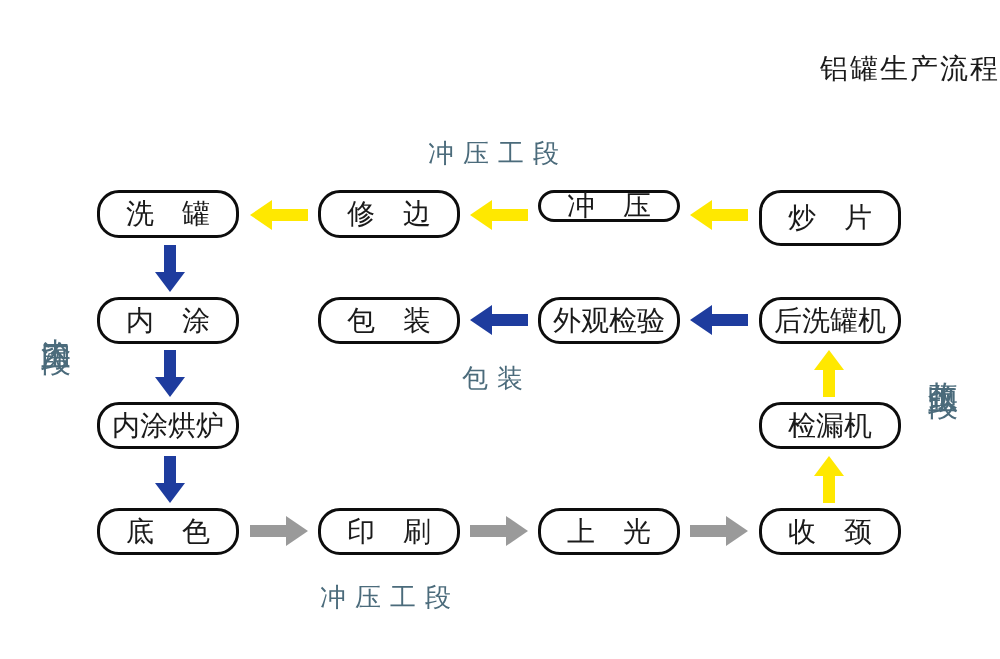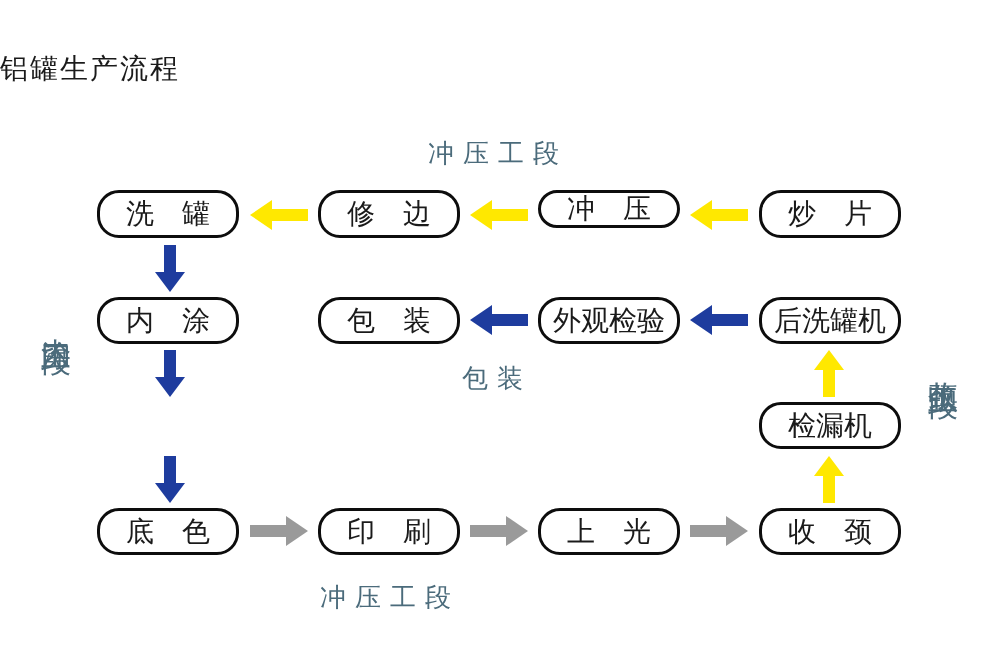--- a/index.html
+++ b/index.html
@@ -2,21 +2,21 @@
 <html style="--arrow-yellow: #FFE800; --arrow-blue: #1E3C9E; --arrow-gray: #9A9A9A; --section-label: #4B6B7B; --box-border: #0D0D0D; --title-text: #1A1A1A; --background: #FFFFFF;"><head>
 <meta charset="utf-8">
 <style>
   html,body{margin:0;padding:0;background:#fff;}
   .stage{
     position:relative;width:1000px;height:659px;overflow:hidden;
     background:var(--background,#fff);
     font-family:"Liberation Sans","DejaVu Sans",sans-serif;
   }
   .title{
-    position:absolute;left:0;top:50px;width:1000px;text-align:left;
+    position:absolute;left:0;top:50px;width:1000px;text-align:right;
     font-size:28px;letter-spacing:2px;color:var(--title-text,#1a1a1a);
   }
   .slabel{
     position:absolute;font-size:26px;letter-spacing:9px;
     color:var(--section-label,#4b6b7b);white-space:nowrap;
   }
   .vlabel{
     position:absolute;font-size:30px;letter-spacing:3px;
     color:var(--section-label,#4b6b7b);
     writing-mode:vertical-rl;text-orientation:upright;
@@ -58,28 +58,29 @@
   <div class="title">铝罐生产流程</div>
 
   <div class="slabel" style="left:428px;top:136px">冲压工段</div>
   <div class="slabel" style="left:462px;top:361px">包装</div>
   <div class="slabel" style="left:320px;top:580px">冲压工段</div>
   <div class="vlabel" style="left:35px;top:314px">内涂工段</div>
   <div class="vlabel" style="left:922px;top:358px">收颈工段</div>
 
   <div class="box" style="left:97px;top:190px;height:48px">洗　罐</div>
   <div class="box" style="left:318px;top:190px;height:48px">修　边</div>
-  <div class="box" style="left:538px;top:190px;height:38px">冲　压</div>
-  <div class="box" style="left:759px;top:190px;height:48px">炒　片</div>
+  <div class="box" style="left:538px;top:190px;height:32px">冲　压</div>
+  <div class="box" style="left:759px;top:190px;height:56px">炒　片</div>
 
   <div class="box" style="left:97px;top:297px">内　涂</div>
   <div class="box" style="left:318px;top:297px">包　装</div>
   <div class="box" style="left:759px;top:297px">后洗罐机</div>
   <div class="box" style="left:538px;top:297px">外观检验</div>
 
+  <div class="box" style="left:97px;top:402px">内涂烘炉</div>
   <div class="box" style="left:759px;top:402px">检漏机</div>
 
   <div class="box" style="left:97px;top:508px">底　色</div>
   <div class="box" style="left:318px;top:508px">印　刷</div>
   <div class="box" style="left:759px;top:508px">收　颈</div>
   <div class="box" style="left:538px;top:508px">上　光</div>
 
   <div class="arr arr-left yellow" style="left:250px;top:200px"></div>
   <div class="arr arr-left yellow" style="left:470px;top:200px"></div>
   <div class="arr arr-left yellow" style="left:690px;top:200px"></div>

